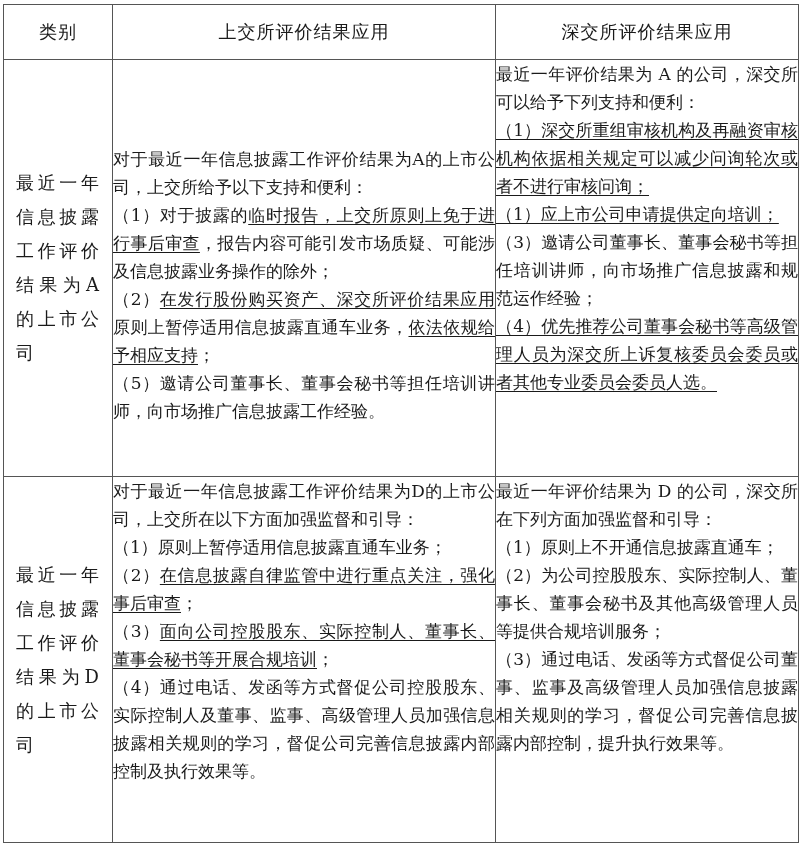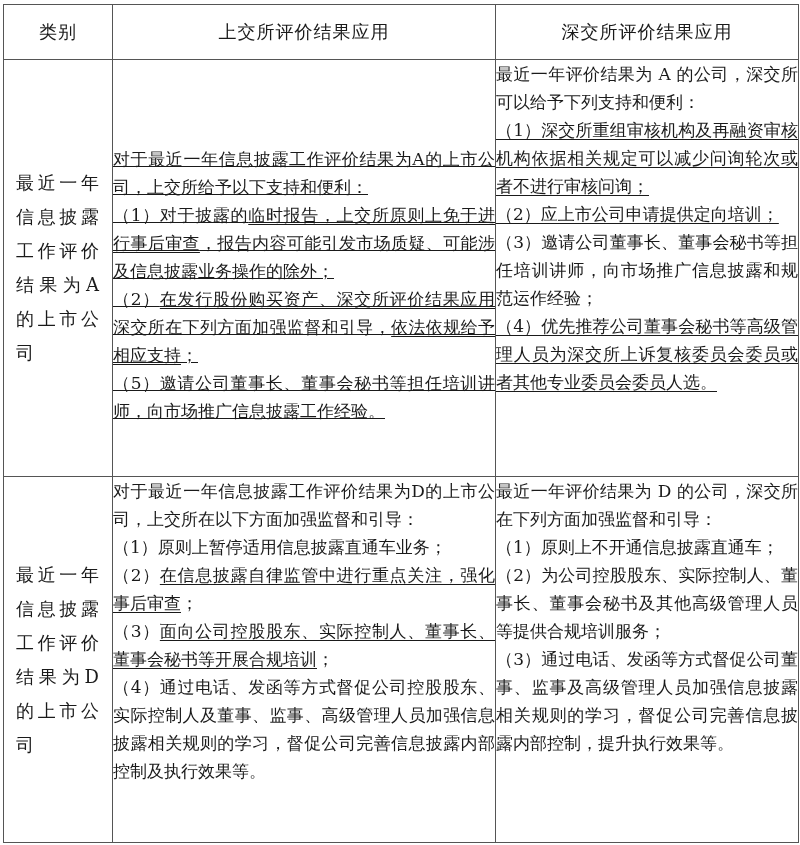--- a/index.html
+++ b/index.html
@@ -34,30 +34,30 @@
   <tbody>
       <tr class="hdr">
     <th>类别</th>
     <th>上交所评价结果应用</th>
     <th>深交所评价结果应用</th>
   </tr>
   <tr class="rowA">
     <td class="cat">
       <span class="cat-text">最近一年信息披露工作评价结果为A的上市公司</span>
     </td>
-    <td class="body mid" style="padding-top:34px;text-decoration:underline;">
+    <td class="body mid" style="padding-top:34px;">
           <p class="para"><span>对于最近一年信息披露工作评价结果为A的上市公司，上交所给予以下支持和便利：</span></p>
           <p class="para"><span>（1）对于披露的</span><span class="u">临时报告，上交所原则上免于进行事后审查</span><span>，报告内容可能引发市场质疑、可能涉及信息披露业务操作的除外；</span></p>
-          <p class="para"><span>（2）</span><span class="u">在发行股份购买资产、深交所评价结果应用</span><span>深交所在下列方面加强监督和引导，</span><span class="u">依法依规给予相应支持</span><span>；</span></p>
+          <p class="para"><span>（2）</span><span class="u">在发行股份购买资产、深交所评价结果应用</span><span>原则上暂停适用信息披露直通车业务，</span><span class="u">依法依规给予相应支持</span><span>；</span></p>
           <p class="para"><span>（5）邀请公司董事长、董事会秘书等担任培训讲师，向市场推广信息披露工作经验。</span></p>
         </td>
     <td class="body top">
           <p class="para"><span>最近一年评价结果为 A 的公司，深交所可以给予下列支持和便利：</span></p>
           <p class="para"><span class="u">（1）深交所重组审核机构及再融资审核机构依据相关规定可以减少问询轮次或者不进行审核问询；</span></p>
-          <p class="para"><span class="u">（2）应上市公司申请提供定向培训；</span></p>
+          <p class="para"><span class="u">（1）应上市公司申请提供定向培训；</span></p>
           <p class="para"><span>（3）邀请公司董事长、董事会秘书等担任培训讲师，向市场推广信息披露和规范运作经验；</span></p>
           <p class="para"><span class="u">（4）优先推荐公司董事会秘书等高级管理人员为深交所上诉复核委员会委员或者其他专业委员会委员人选。</span></p>
         </td>
   </tr>
   <tr class="rowD">
     <td class="cat">
       <span class="cat-text">最近一年信息披露工作评价结果为D的上市公司</span>
     </td>
     <td class="body top">
           <p class="para"><span>对于最近一年信息披露工作评价结果为D的上市公司，上交所在以下方面加强监督和引导：</span></p>

